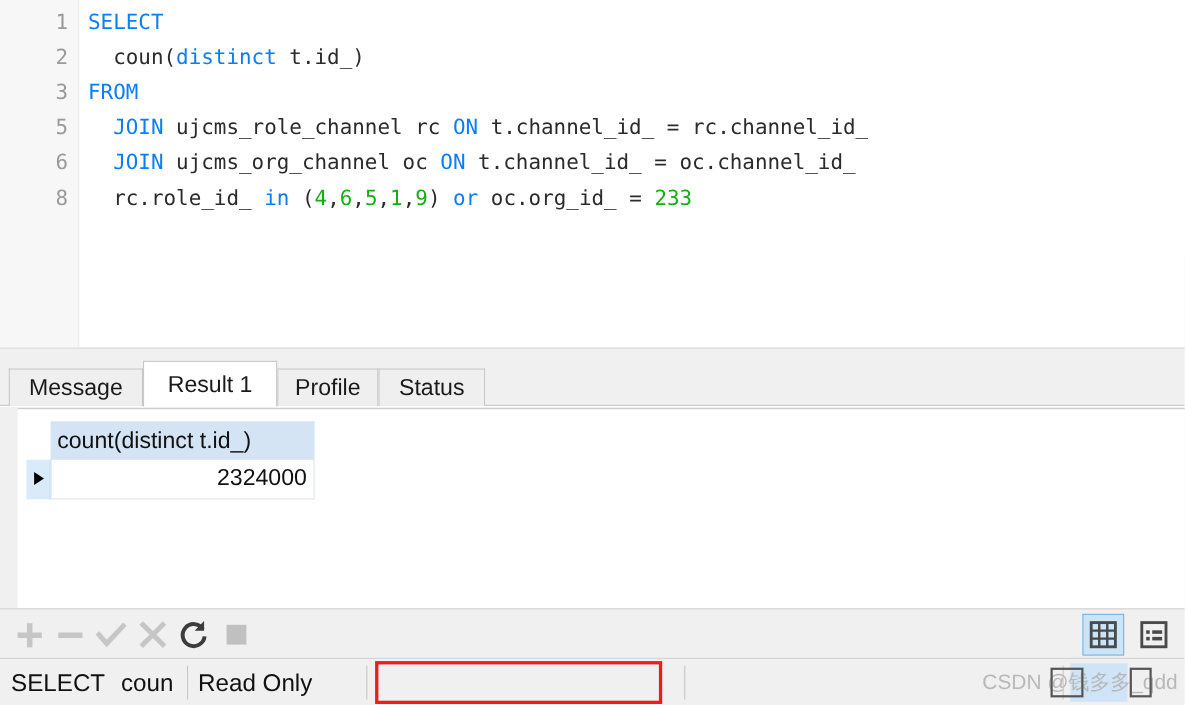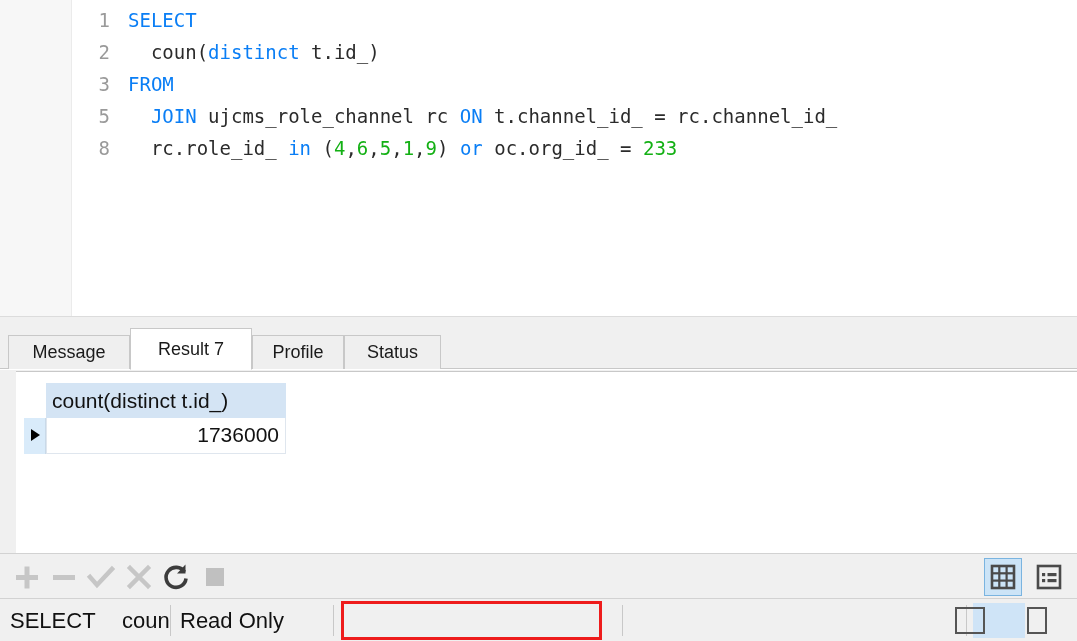--- a/index.html
+++ b/index.html
@@ -34,21 +34,20 @@
   }
   .code-lines {
     position: absolute;
     left: 0; top: 4px;
     width: 1077px;
   }
   .code-line {
     height: 32px;
     line-height: 32px;
     white-space: pre;
-    margin-left: 48px;
   }
   .ln {
     display: inline-block;
     width: 62px;
     text-align: right;
     color: #9a9a9a;
     font-family: "DejaVu Sans Mono", monospace;
     font-size: 19px;
     vertical-align: top;
   }
@@ -85,21 +84,21 @@
     width: 1077px; height: 2px;
     background: #ffffff;
     border-top: 1px solid #c8c8c8;
   }
   .tab {
     position: absolute;
     bottom: 1px;
     background: #efefef;
     border: 1px solid #c8c8c8;
     border-bottom: none;
-    font-size: 18px;
+    font-size: 21px;
     color: #1a1a1a;
     text-align: center;
     line-height: 33px;
     height: 34px;
     cursor: default;
   }
   .tab.active {
     background: #ffffff;
     height: 42px;
     line-height: 41px;
@@ -236,40 +235,41 @@
 
 <div id="app">
 
   <div id="editor">
     <div id="gutter"></div>
     <div class="code-lines" id="code-lines">
         <div class="code-line"><span class="ln">1</span><span class="ctext"><span class="kw">SELECT</span></span></div>
         <div class="code-line"><span class="ln">2</span><span class="ctext"><span>  coun(</span><span class="kw">distinct</span><span> t.id_)</span></span></div>
         <div class="code-line"><span class="ln">3</span><span class="ctext"><span class="kw">FROM</span></span></div>
         <div class="code-line"><span class="ln">5</span><span class="ctext"><span>  </span><span class="kw">JOIN</span><span> ujcms_role_channel rc </span><span class="kw">ON</span><span> t.channel_id_ = rc.channel_id_</span></span></div>
+        <div class="code-line"><span class="ln">6</span><span class="ctext"><span>  </span><span class="kw">JOIN</span><span> ujcms_org_channel oc </span><span class="kw">ON</span><span> t.channel_id_ = oc.channel_id_</span></span></div>
         <div class="code-line"><span class="ln">8</span><span class="ctext"><span>  rc.role_id_ </span><span class="kw">in</span><span> (</span><span class="num">4</span><span>,</span><span class="num">6</span><span>,</span><span class="num">5</span><span>,</span><span class="num">1</span><span>,</span><span class="num">9</span><span>) </span><span class="kw">or</span><span> oc.org_id_ = </span><span class="num">233</span></span></div>
       </div>
   </div>
 
   <div id="splitter"></div>
 
   <div id="tabbar">
     <div class="strip"></div>
   <div class="tab" style="left: 8px; width: 122px;">Message</div>
-      <div class="tab active" style="left: 130px; width: 122px;">Result 7</div>
+      <div class="tab active" style="left: 130px; width: 122px;">Result 1</div>
       <div class="tab" style="left: 344px; width: 97px;">Status</div>
       <div class="tab" style="left: 252px; width: 92px;">Profile</div>
     </div>
 
   <div id="grid">
     <div id="colheader">count(distinct t.id_)</div>
     <div id="rowheader">
       <div id="rowmarker"></div>
     </div>
-    <div id="cell-value">1736000</div>
+    <div id="cell-value">2324000</div>
   </div>
 
   <div id="gridtoolbar">
 
     <div class="tbicon" style="left:12px;">
       <svg width="30" height="30" viewBox="0 0 30 30">
         <rect x="4" y="13" width="22" height="5" fill="#c6c6c6"></rect>
         <rect x="12.5" y="4.5" width="5" height="22" fill="#c6c6c6"></rect>
       </svg>
     </div>
@@ -321,27 +321,28 @@
         <rect x="6" y="9" width="3.2" height="3.2" fill="#4a4a4a"></rect>
         <rect x="6" y="15" width="3.2" height="3.2" fill="#4a4a4a"></rect>
         <rect x="11.5" y="9" width="9" height="3.2" fill="#4a4a4a"></rect>
         <rect x="11.5" y="15" width="9" height="3.2" fill="#4a4a4a"></rect>
       </svg>
     </div>
   </div>
 
   <div id="statusbar">
     <div class="sb" style="left:10px;">SELECT</div>
-    <div class="sb" style="left:122px;width:58px;">coun</div>
+    <div class="sb" style="left:110px;width:58px;">coun</div>
     <div class="sbdiv" style="left:170px;"></div>
     <div class="sb" style="left:180px;">Read Only</div>
     <div class="sbdiv" style="left:333px;"></div>
     <div class="sbdiv" style="left:622px;"></div>
     <div class="sbdiv" style="left:966px;"></div>
 
     <div id="wm-hl"></div>
+    <div id="watermark">CSDN @钱多多_qdd</div>
     <div class="wm-box" style="left:955px;top:8px;width:30px;height:27px;"></div>
     <div class="wm-box" style="left:1027px;top:8px;width:20px;height:27px;"></div>
   </div>
 
   <div id="querytime-box"></div>
 
 </div>
 
 </body></html>

